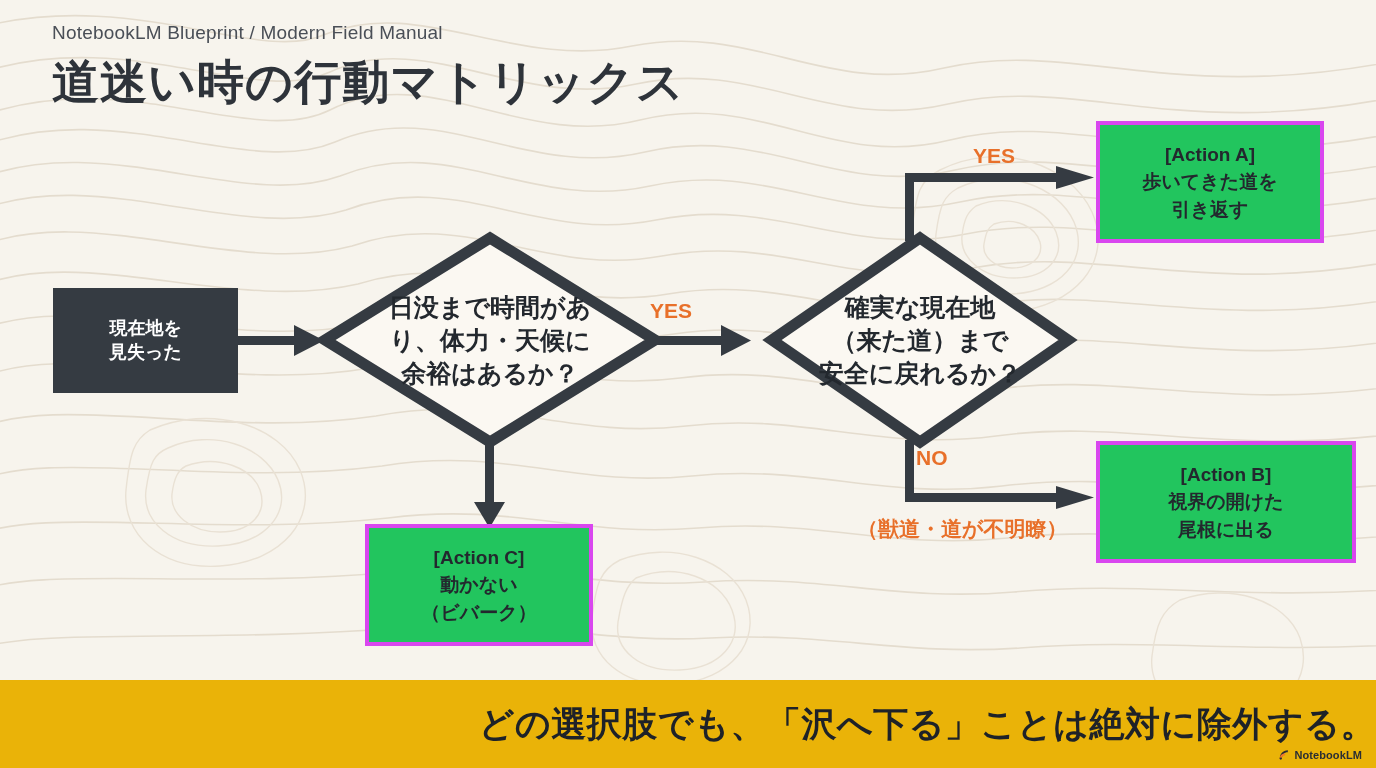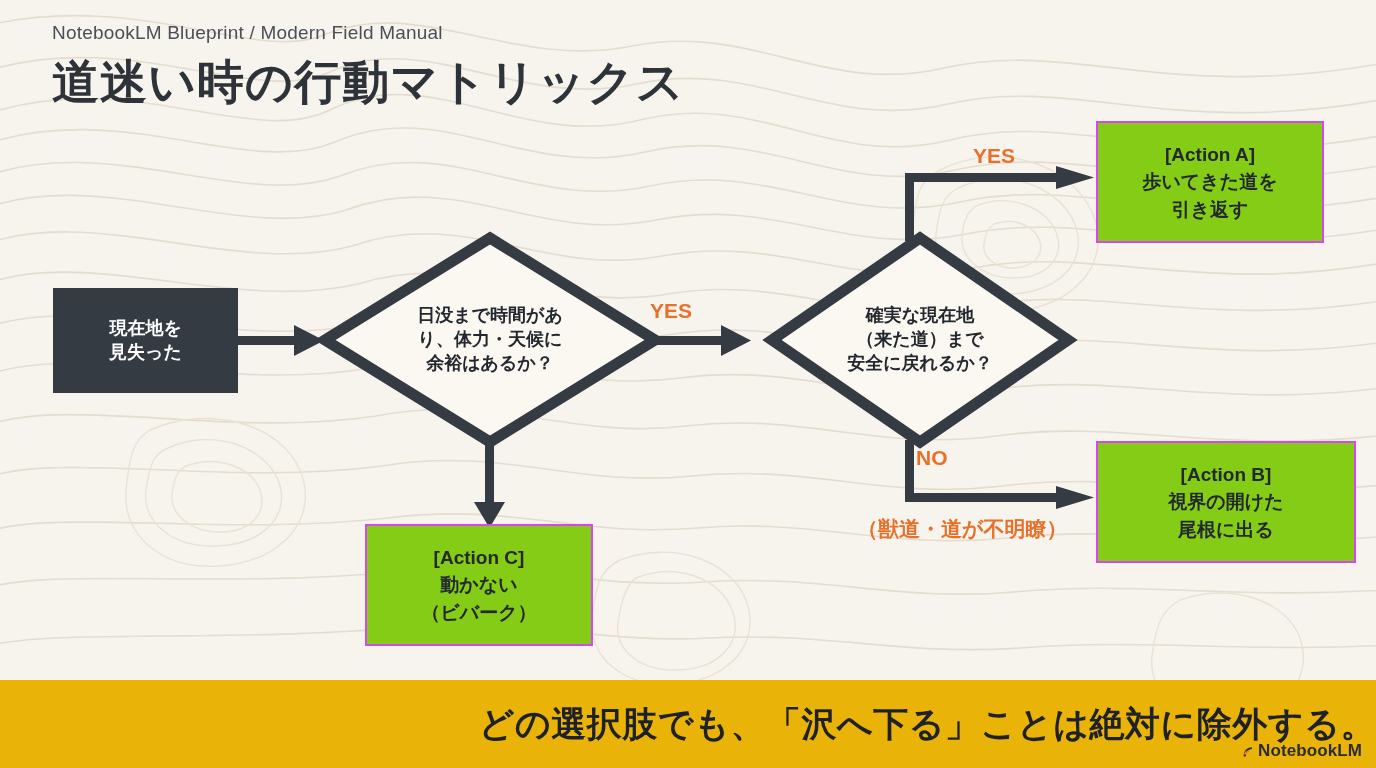--- a/index.html
+++ b/index.html
@@ -86,42 +86,42 @@
   }
   
   .diamond-text {
     position: absolute;
     z-index: 3;
     display: flex;
     align-items: center;
     justify-content: center;
     text-align: center;
     color: #23282E;
-    font-size: 18px;
+    font-size: 25px;
     font-weight: bold;
     line-height: 1.42;
     white-space: pre-line;
     pointer-events: auto;
   }
   #node-q1 {
     left: 345px;
     top: 275px;
     width: 290px;
     height: 130px;
   }
   #node-q2 {
     left: 775px;
     top: 275px;
     width: 290px;
     height: 130px;
   }
   
   .action-box {
-    background: #84cc16;
-    border: 2px solid #d946ef;
+    background: #22c55e;
+    border: 4px solid #d946ef;
   }
   .action-box .node-text {
     color: #23282E;
     font-size: 19px;
     font-weight: bold;
     line-height: 1.45;
   }
   #node-action-a {
     left: 1096px;
     top: 121px;
@@ -177,21 +177,21 @@
   #brand {
     position: absolute;
     right: 14px;
     bottom: 7px;
     display: flex;
     align-items: center;
     gap: 4px;
     z-index: 7;
   }
   #brand-label {
-    font-size: 17px;
+    font-size: 11px;
     font-weight: bold;
     color: #2A2E34;
     letter-spacing: 0.1px;
   }
 </style>
 </head>
 <body>
 
 <div id="slide">
 

